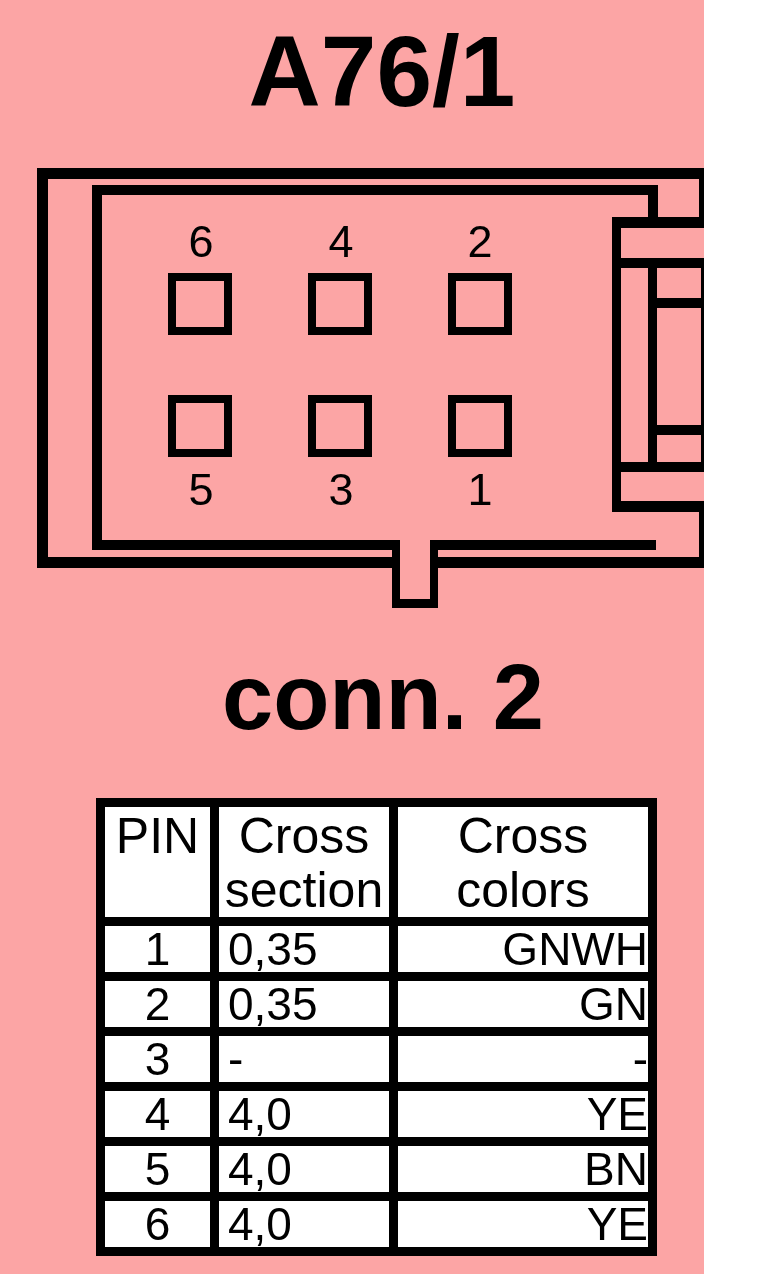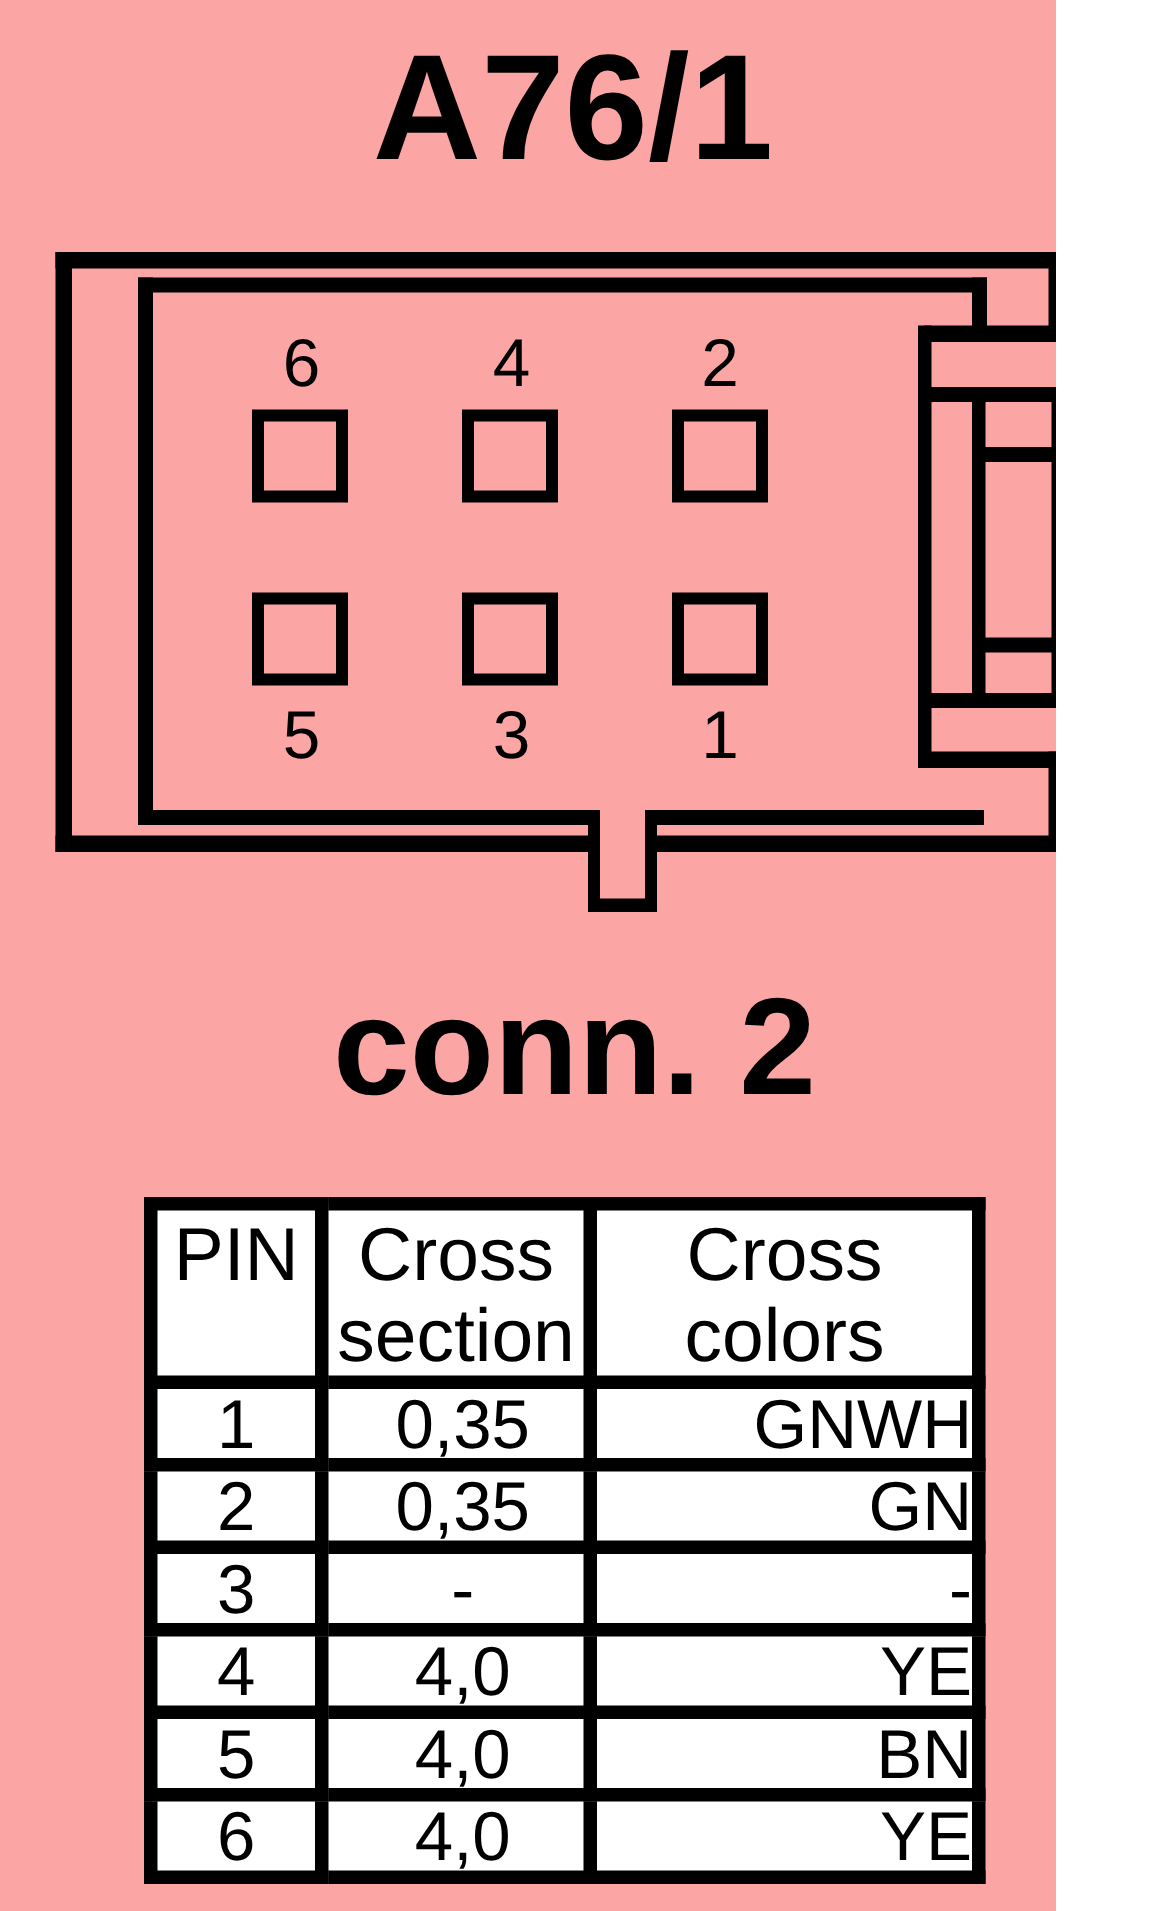--- a/index.html
+++ b/index.html
@@ -72,21 +72,21 @@
   .pin-table td {
     height: 46px;
     vertical-align: middle;
     font-size: 46px;
     line-height: 1;
   }
   .col-pin   { width: 105px; }
   .col-cross { width: 170px; }
   .col-cable { width: 250px; }
   td.cell-pin { text-align: center; }
-  td.cell-cross { text-align: center; padding-left: 9px; }
+  td.cell-cross { text-align: left; padding-left: 9px; }
   td.cell-cable { text-align: right; padding-left: 11px; }
 </style>
 </head>
 <body>
 
 <div class="page">
 
   <svg class="diagram" width="768" height="770" viewBox="0 0 768 770">
 
     <text class="title-text" x="382" y="106">A76/1</text>

